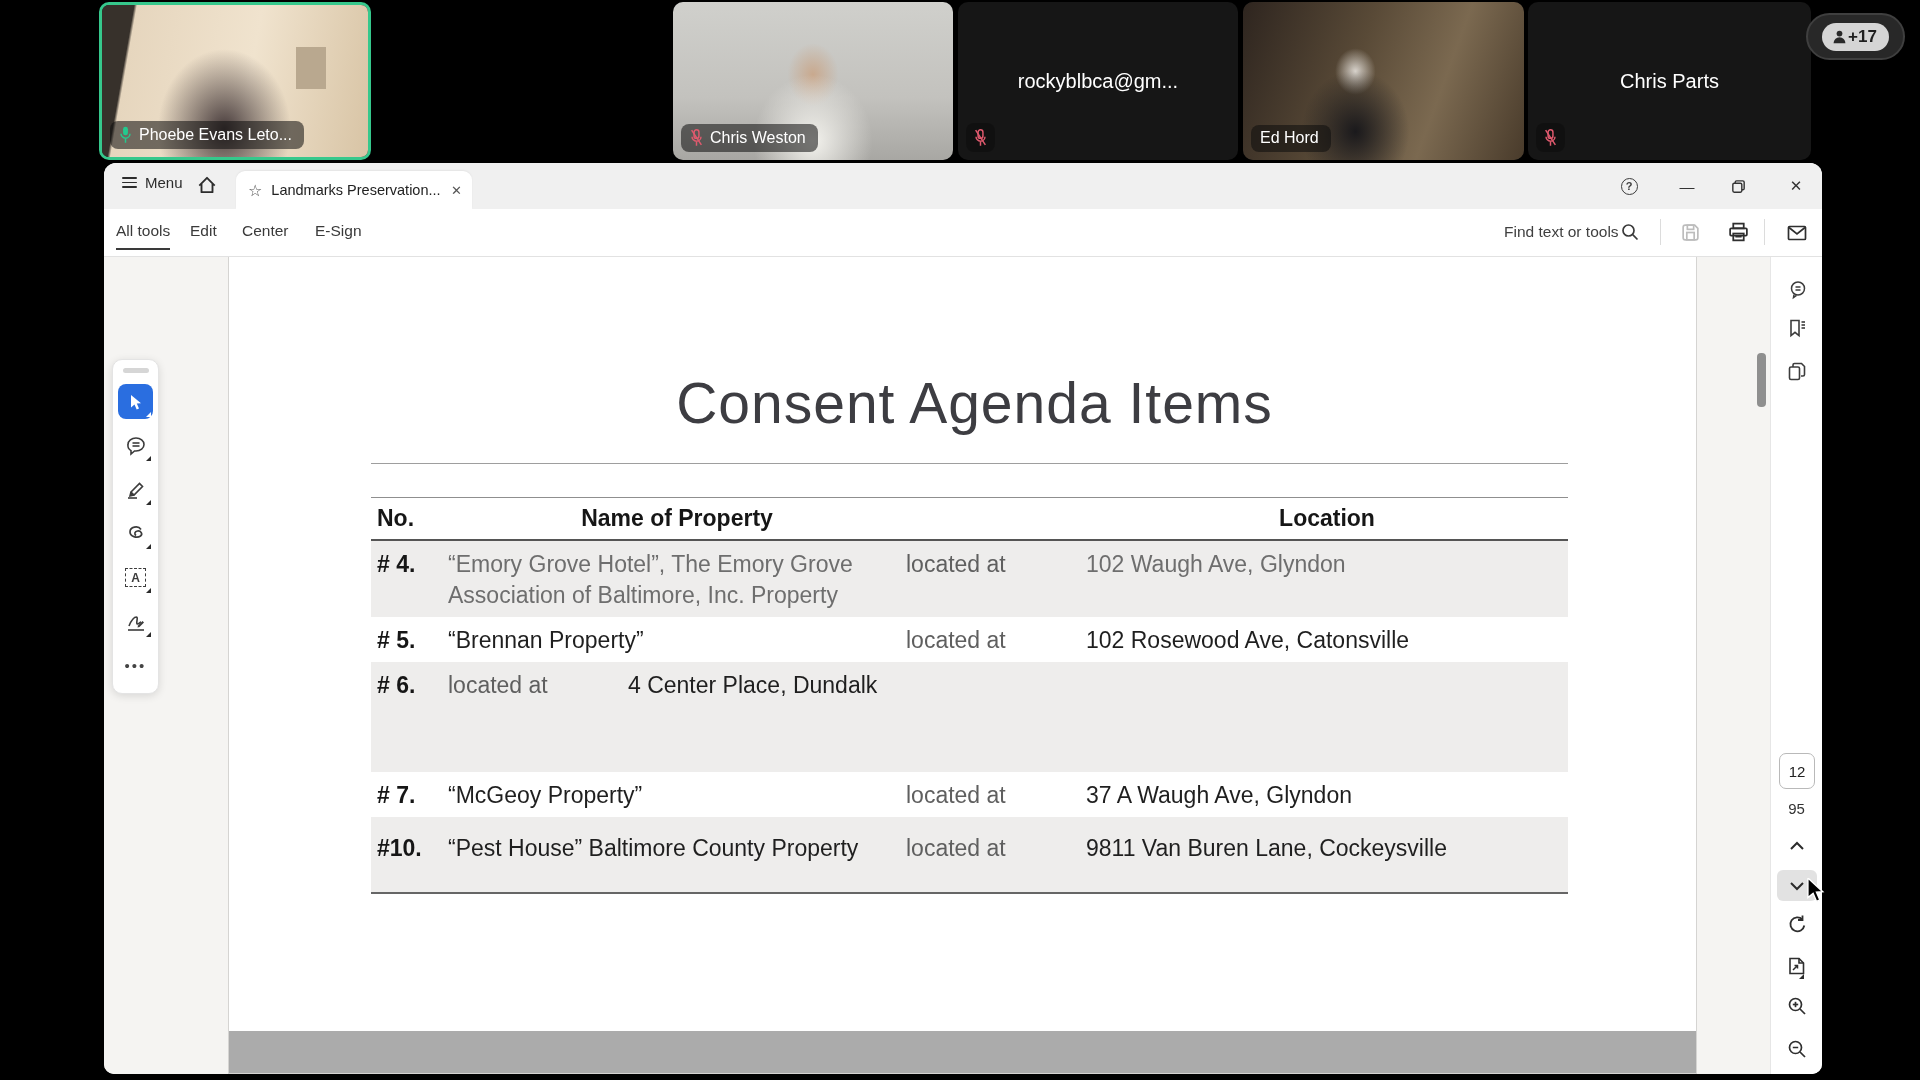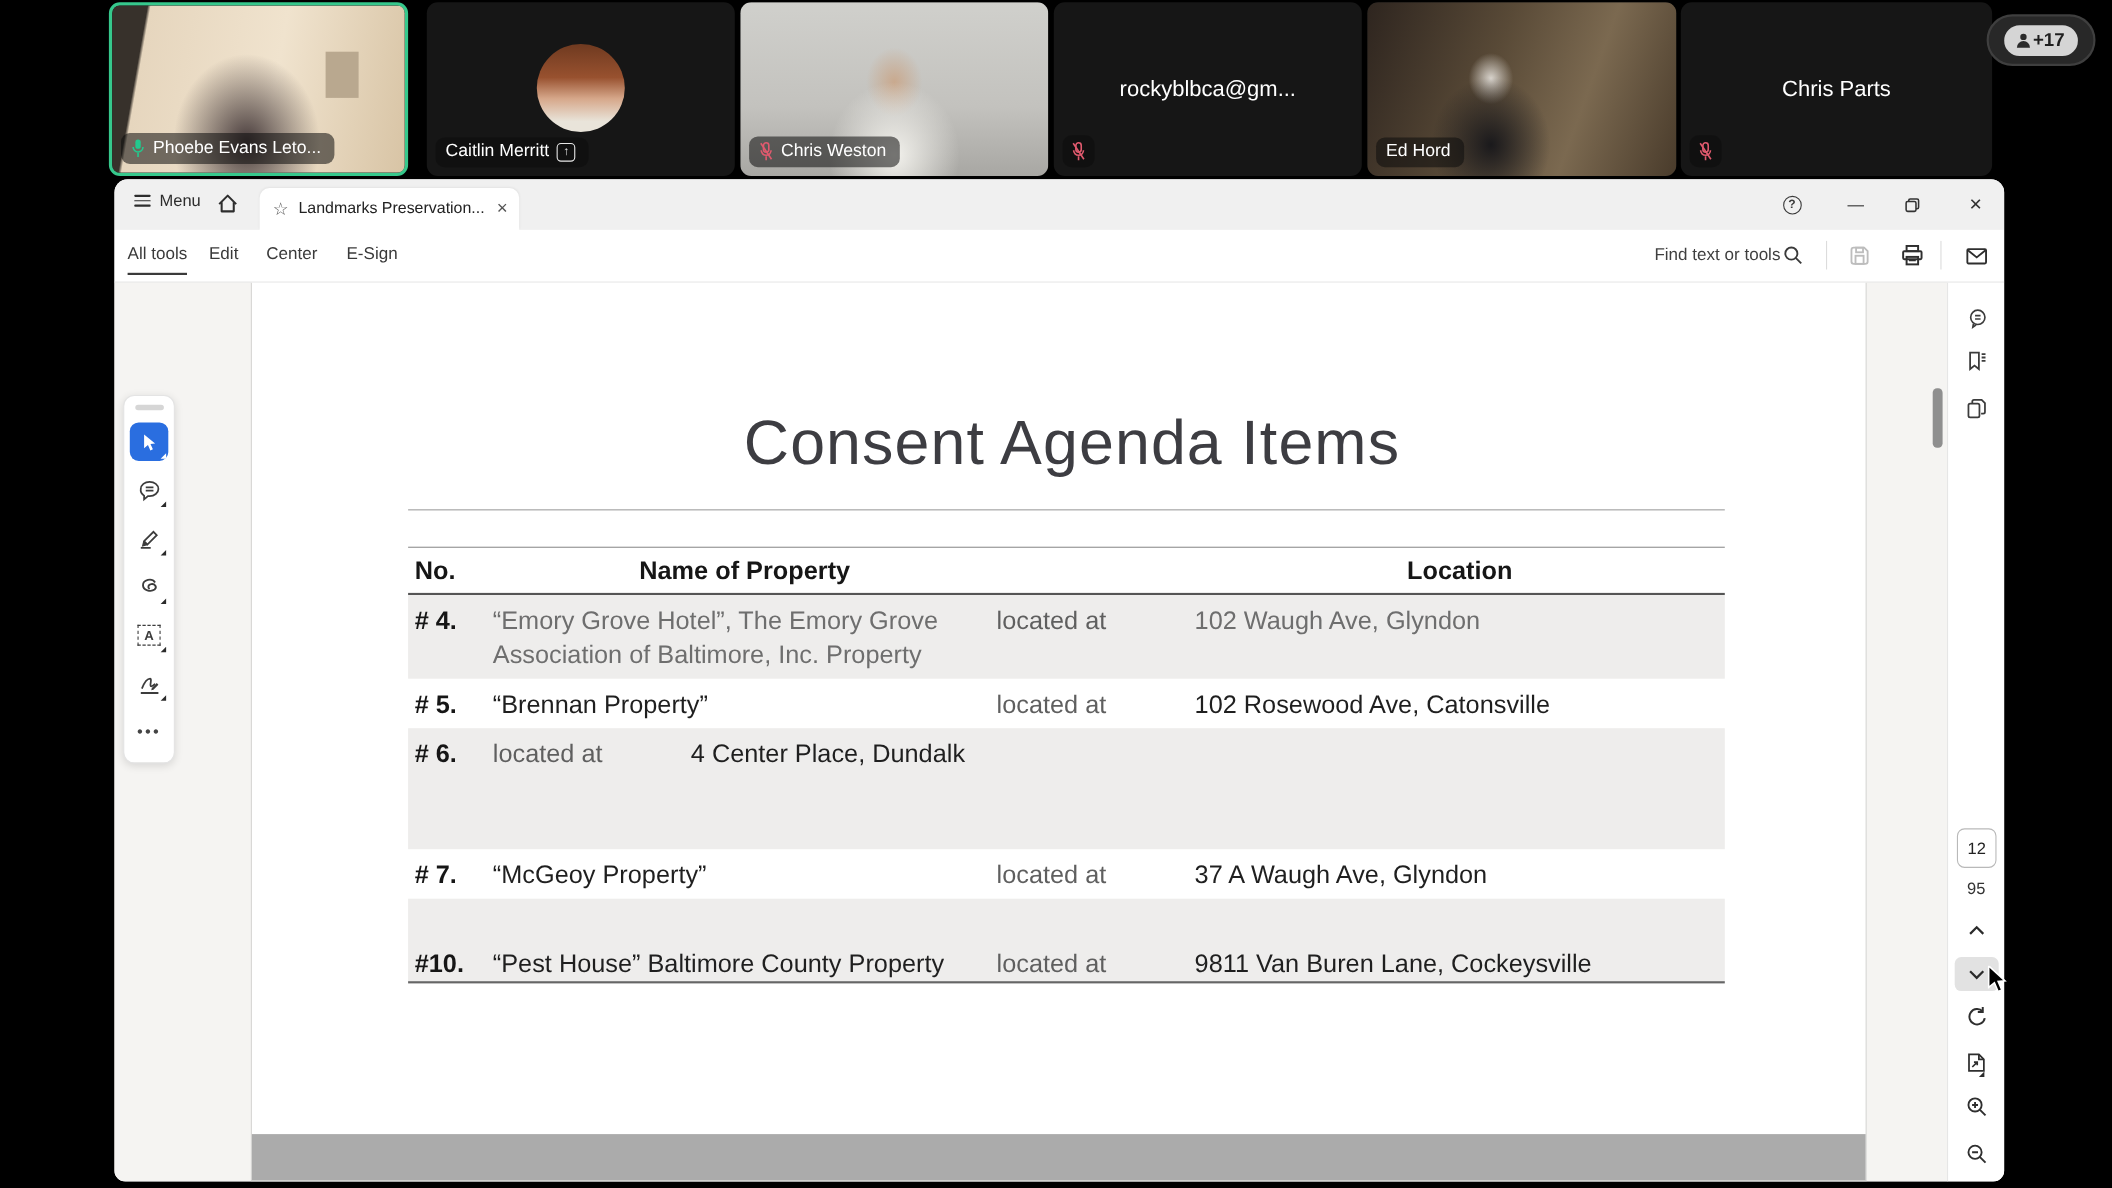--- a/index.html
+++ b/index.html
@@ -80,21 +80,21 @@
   .shaded { background:#eeedec; }
   .c-no { width:77px; padding-left:6px; font-weight:bold; color:#161616; flex-shrink:0; }
   .c-name { width:458px; padding-right:30px; flex-shrink:0; }
   .c-rel { width:180px; color:#5f5f5f; flex-shrink:0; }
   .c-loc { flex:1; }
   .h-name { width:458px; text-align:center; flex-shrink:0; }
   .h-sp { width:180px; flex-shrink:0; }
   .h-loc { flex:1; text-align:center; }
   .r4{min-height:76px;padding-top:8px;} .r5{min-height:45px;padding-top:8px;}
   .r6{min-height:110px;padding-top:8px;} .r7{min-height:45px;padding-top:8px;}
-  .r10{min-height:75px;padding-top:16px;align-items:flex-end;}
+  .r10{min-height:75px;padding-top:16px;}
   .muted, .muted .c-loc, .muted .c-name { color:#6e6e6e; }
   .agenda-end { border-top:2px solid #666; }
   .footer-band { position:absolute; left:0; bottom:0; width:100%; height:42px; background:#ababab; }
 
   .scroll-thumb { position:absolute; left:1653px; top:96px; width:9px; height:54px; background:#8f8f8f; border-radius:4px; }
 
   
   .ltools { position:absolute; left:8px; top:102px; width:47px; background:#fff; border:1px solid #e4e4e4;
       border-radius:10px; box-shadow:0 2px 8px rgba(0,0,0,.12); display:flex; flex-direction:column;
       align-items:center; padding:8px 0 10px; gap:9px; }
@@ -129,27 +129,20 @@
     <div class="pill">
       <svg class="ic" width="13" height="19" viewBox="0 0 16 22" fill="none" stroke="#23c98e" stroke-width="1.8">
           <rect x="5" y="1.5" width="6" height="10.5" rx="3" fill="#23c98e" stroke="none"></rect>
           <path d="M2.5 10 a5.5 5.5 0 0 0 11 0"></path>
           <line x1="8" y1="16.5" x2="8" y2="21"></line>
         </svg>
       <span>Phoebe Evans Leto...</span>
     </div>
   </div>
 
-  <div class="tile t2">
-    <div class="avatar"></div>
-    <div class="pill">
-      <span>Caitlin Merritt</span>
-      <span class="share-badge">↑</span>
-    </div>
-  </div>
 
   <div class="tile t3">
     <div class="vbg bg-weston"></div>
     <div class="pill">
       <svg class="ic" width="13" height="19" viewBox="0 0 16 22" fill="none" stroke="#e05a6e" stroke-width="1.8">
           <rect x="5" y="1.5" width="6" height="10.5" rx="3"></rect>
           <path d="M2.5 10 a5.5 5.5 0 0 0 11 0"></path>
           <line x1="8" y1="16.5" x2="8" y2="21"></line>
           <line x1="2" y1="2" x2="14" y2="20"></line>
         </svg>

